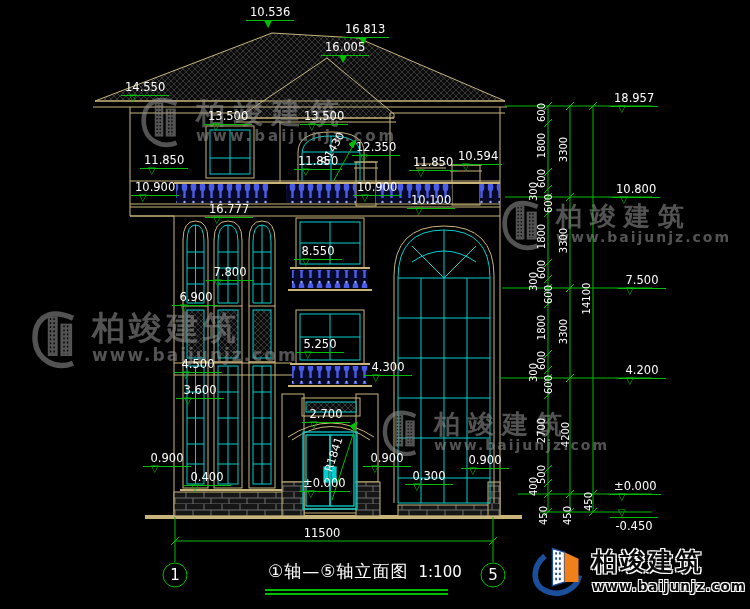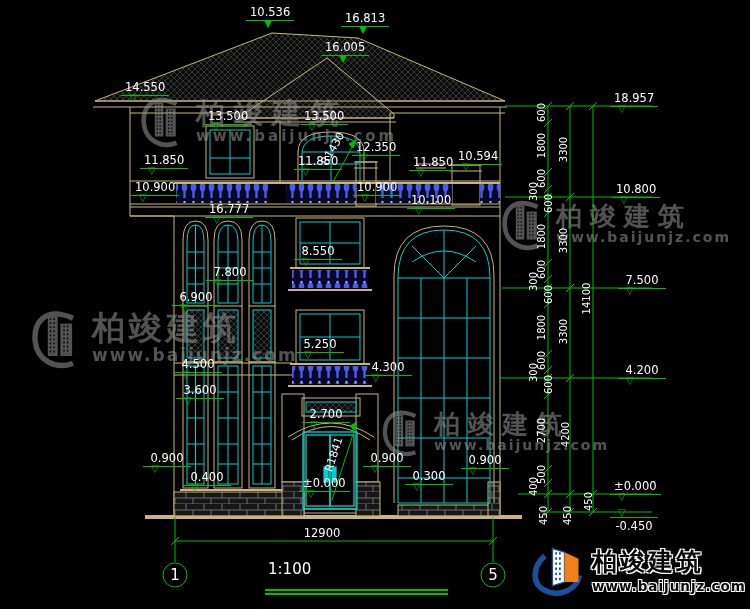--- a/index.html
+++ b/index.html
@@ -266,21 +266,21 @@
   <svg width="46" height="52" viewBox="0 0 60 72">
       <use href="#wicon"></use>
     </svg>
   <div class="wm-tx">
     <div class="wm-brand" style="font-size:26px;letter-spacing:8px">柏竣建筑</div>
     <div class="wm-url" style="font-size:14px;letter-spacing:2px">www.baijunjz.com</div>
   </div>
 </div>
 
 <div class="mk s" style="left:246px;top:6px"><span>10.536</span><span class="tri">▼</span></div>
-<div class="mk s" style="left:341px;top:12px"><span>16.813</span><span class="tri">▼</span></div>
+<div class="mk s" style="left:341px;top:23px"><span>16.813</span><span class="tri">▼</span></div>
 <div class="mk s" style="left:321px;top:41px"><span>16.005</span><span class="tri">▼</span></div>
 <div class="mk" style="left:121px;top:81px"><span>14.550</span><span class="tri">▽</span></div>
 <div class="mk" style="left:204px;top:110px"><span>13.500</span><span class="tri">▽</span></div>
 <div class="mk" style="left:300px;top:110px"><span>13.500</span><span class="tri">▽</span></div>
 <div class="mk" style="left:352px;top:141px"><span>12.350</span><span class="tri">▽</span></div>
 <div class="mk" style="left:140px;top:154px"><span>11.850</span><span class="tri">▽</span></div>
 <div class="mk" style="left:294px;top:155px"><span>11.850</span><span class="tri">▽</span></div>
 <div class="mk" style="left:409px;top:156px"><span>11.850</span><span class="tri">▽</span></div>
 <div class="mk" style="left:454px;top:150px"><span>10.594</span><span class="tri">▽</span></div>
 <div class="mk" style="left:131px;top:181px"><span>10.900</span><span class="tri">▽</span></div>
@@ -326,26 +326,27 @@
 <div class="vd" style="left:511px;top:481px">400</div>
 <div class="vd" style="left:521px;top:510px">450</div>
 <div class="vd" style="left:541px;top:144px">3300</div>
 <div class="vd" style="left:541px;top:235px">3300</div>
 <div class="vd" style="left:541px;top:326px">3300</div>
 <div class="vd" style="left:543px;top:429px">4200</div>
 <div class="vd" style="left:545px;top:510px">450</div>
 <div class="vd" style="left:564px;top:293px">14100</div>
 <div class="vd" style="left:566px;top:496px">450</div>
 
-<div class="hd" style="left:292px;top:526px;width:60px">12900</div>
+<div class="hd" style="left:292px;top:526px;width:60px">11500</div>
 
 <div class="rl" style="left:315px;top:142px;transform:rotate(-60deg)">R1430</div>
 <div class="rl" style="left:316px;top:448px;transform:rotate(-72deg)">R1841</div>
 
 <div class="title">
+  <span class="title-name">①轴—⑤轴立面图</span>
   <span class="title-scale">1:100</span>
 </div>
 
 <div class="logo">
   <svg width="56" height="56" viewBox="0 0 60 60">
     <path d="M16 16 C2 28 2 46 16 53 C32 61 50 52 53 37" fill="none" stroke="#1A4F9C" stroke-width="6"></path>
     <polygon points="24,8 24,48 37,44 37,12" fill="#ffffff" stroke="#1A4F9C" stroke-width="1.5"></polygon>
     <polygon points="37,12 52,19 52,44 37,44" fill="#F08019"></polygon>
     <path d="M28 12 V44 M32 12 V44" stroke="#1A4F9C" stroke-width="2" stroke-dasharray="2.5,3"></path>
   </svg>

